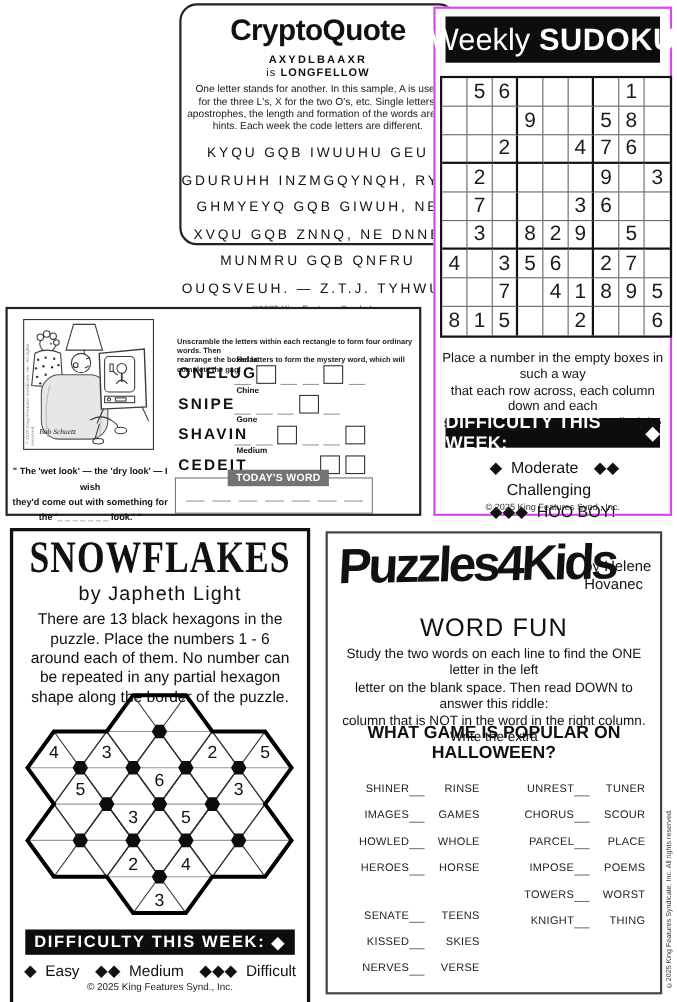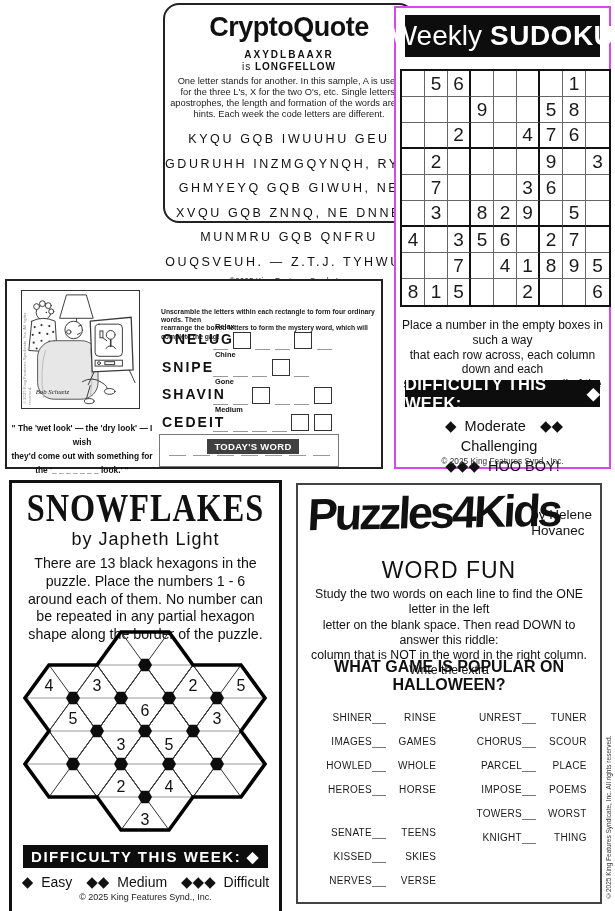--- a/index.html
+++ b/index.html
@@ -44,21 +44,21 @@
   #scramblers .sc-title { position:absolute; left:153px; top:4px; font-size:20px; font-weight:800; letter-spacing:4px; }
   #scramblers .sc-instr { position:absolute; left:154px; top:27px; width:220px; font-size:6.8px; font-weight:700; line-height:8.2px; color:#222; }
   #srows { position:absolute; left:150px; top:42px; width:225px; }
   .srow { position:relative; height:27.5px; }
   .srow .sclue { position:absolute; left:58px; top:-1px; font-size:7.4px; font-weight:700; }
   .srow .sword { position:absolute; left:5px; top:8px; font-size:14px; font-weight:800; letter-spacing:2px; }
   .srow .slots { position:absolute; left:56px; bottom:1px; display:flex; align-items:flex-end; gap:4.5px; height:22px; }
   .slot.blank { width:15px; height:3px; border-bottom:1.6px solid #999; }
   .slot.box { width:18px; height:17px; border:1.6px solid #333; margin-bottom:1px; background:#fff; }
   #scramblers .tw-box { position:absolute; left:152px; top:153px; width:180px; height:33px; border:1.5px solid #777; }
-  #scramblers .tw-bar { position:absolute; left:200px; top:158px; width:92px; height:15px; background:#404040; color:#fff; font-size:9.5px; font-weight:800; display:flex; align-items:center; justify-content:center; letter-spacing:0.3px; }
+  #scramblers .tw-bar { position:absolute; left:200px; top:146px; width:92px; height:15px; background:#737373; color:#fff; font-size:9.5px; font-weight:800; display:flex; align-items:center; justify-content:center; letter-spacing:0.3px; }
   #tw-blanks { position:absolute; left:152px; top:172px; width:180px; display:flex; justify-content:center; gap:7px; }
   #tw-blanks .slot.blank { width:17px; }
 
   
   #snow { left:9px; top:480px; width:273px; height:549px; border:3px solid #111; text-align:center; }
   #snow .sn-title { margin-top:6px; font-family:"Liberation Serif", serif; font-weight:700; font-size:34px; letter-spacing:1px; transform:scale(0.95,1.2); }
   #snow .sn-byline { font-size:18px; letter-spacing:1px; margin-top:2px; }
   #snow .sn-instr { margin-top:5px; font-size:14.2px; line-height:17.8px; }
   #snow svg { position:absolute; left:0; top:139px; }
   #snow .diff-bar { position:absolute; left:11px; right:11px; top:362px; height:23px; background:#0d0d0d; color:#fff; font-weight:800; font-size:15px; letter-spacing:1.5px; display:flex; align-items:center; justify-content:center; }

